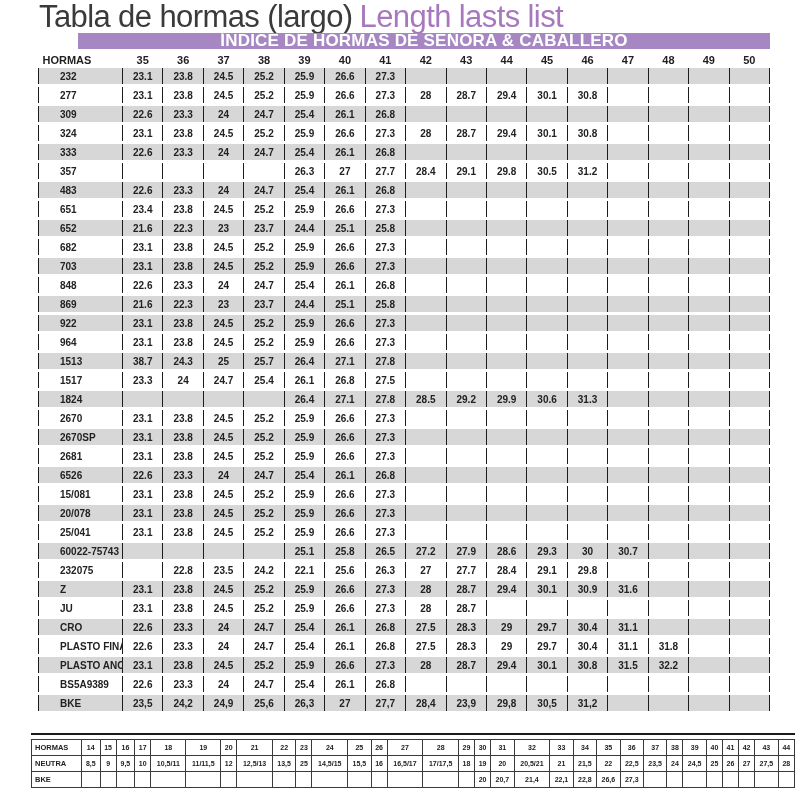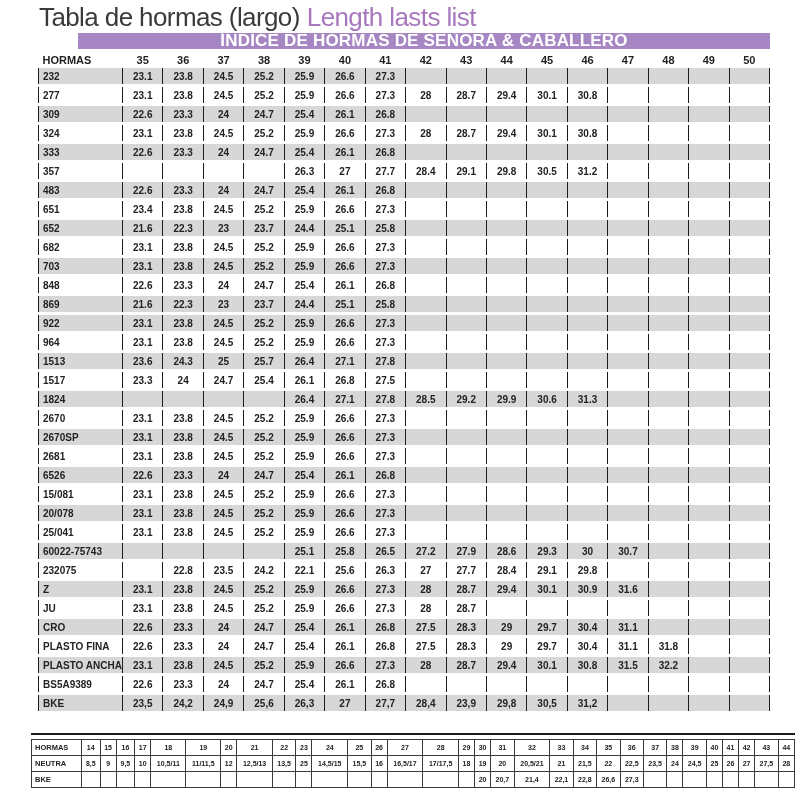--- a/index.html
+++ b/index.html
@@ -1,33 +1,33 @@
 <!DOCTYPE html>
 <html><head>
 <meta charset="utf-8">
 <style>
   html,body{margin:0;padding:0;background:#fff;}
   .page{position:relative;width:800px;height:800px;background:#ffffff;overflow:hidden;
         font-family:"Liberation Sans",sans-serif;color:#2d2d2d;}
-  .title{position:absolute;left:39px;top:2px;font-size:26px;line-height:30px;
+  .title{position:absolute;left:39px;top:2px;font-size:31px;line-height:30px;
          font-weight:500;letter-spacing:-0.6px;color:#3a3a3a;white-space:nowrap;}
   .title .sub{color:#a778bd;margin-left:7px;}
   .band{position:absolute;left:78px;top:33px;width:692px;height:16px;background:#a687c3;
         color:#ffffff;font-weight:700;font-size:17px;line-height:16px;text-align:center;
         letter-spacing:0.2px;}
   table{border-collapse:collapse;}
   
   #main-table{position:absolute;left:38px;top:52px;width:732px;table-layout:fixed;}
   #main-table th,#main-table td{font-size:10px;font-weight:700;text-align:center;
         padding:0;white-space:nowrap;overflow:hidden;}
   #main-table thead th{height:16px;border:none;color:#1f1f1f;font-size:11px;}
   #main-table thead th.lbl{text-align:left;padding-left:4px;}
   #main-table col.lblcol{width:84px;}
   #main-table tbody td{height:16px;border-bottom:3px solid #ffffff;color:#222;}
-  #main-table tbody td.lbl{text-align:left;padding-left:4px;border-left:1px solid #1c1c1c;}
+  #main-table tbody td.lbl{text-align:left;padding-left:21px;border-left:1px solid #1c1c1c;}
   #main-table tbody td.num{border-left:1px solid #1c1c1c;}
   #main-table tbody td.num:last-child{border-right:1px solid #1c1c1c;}
   #main-table tbody tr.odd td{background:#d7d7d7;}
   #main-table tbody tr.even td{background:#ffffff;}
   
   .divider{position:absolute;left:31px;top:733px;width:764px;height:2px;background:#1a1a1a;}
   
   #bottom-table{position:absolute;left:31px;top:739px;width:764px;}
   #bottom-table td,#bottom-table th{border:1px solid #3a3a3a;font-size:7px;font-weight:700;
         text-align:center;height:15px;padding:0 2px;white-space:nowrap;color:#222;}
@@ -348,21 +348,21 @@
           <td class="num"></td>
           <td class="num"></td>
           <td class="num"></td>
           <td class="num"></td>
           <td class="num"></td>
           <td class="num"></td>
           <td class="num"></td>
         </tr>
         <tr class="odd">
           <td class="lbl">1513</td>
-          <td class="num">23.6</td>
+          <td class="num">38.7</td>
           <td class="num">24.3</td>
           <td class="num">25</td>
           <td class="num">25.7</td>
           <td class="num">26.4</td>
           <td class="num">27.1</td>
           <td class="num">27.8</td>
           <td class="num"></td>
           <td class="num"></td>
           <td class="num"></td>
           <td class="num"></td>

